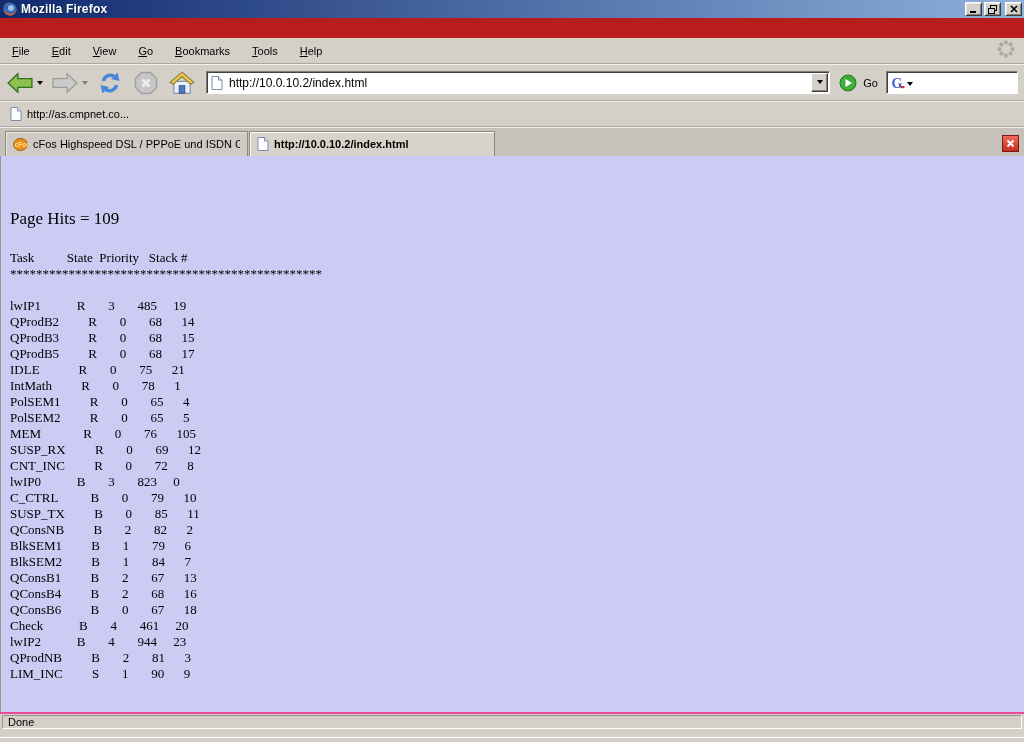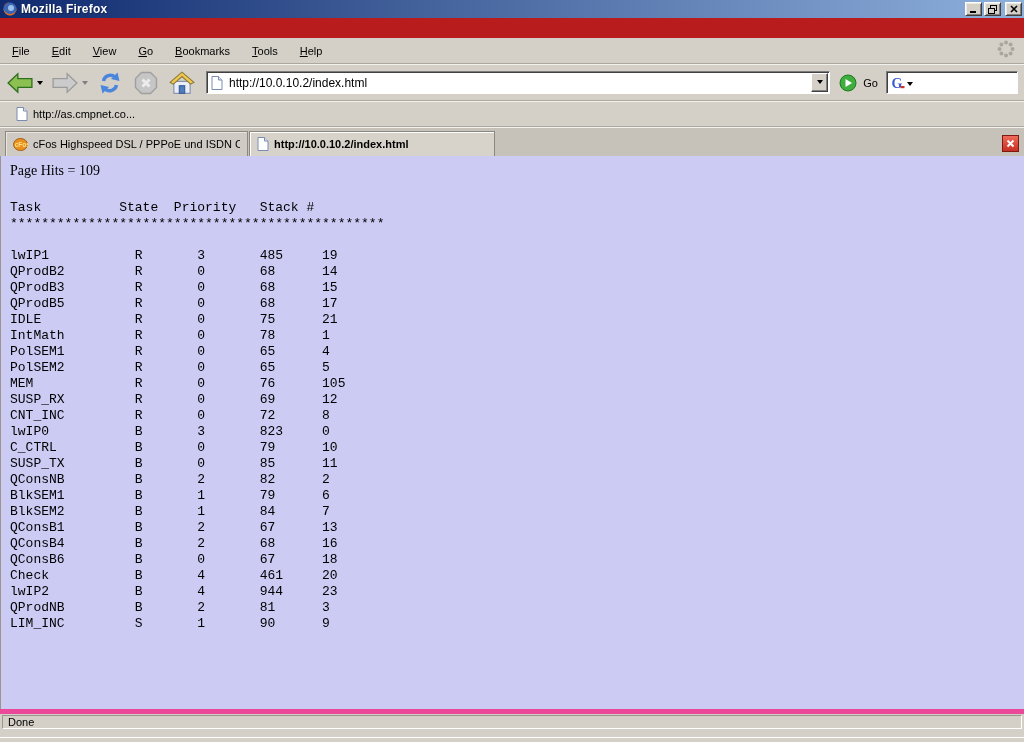--- a/index.html
+++ b/index.html
@@ -45,47 +45,47 @@
   .go-group { display:flex; align-items:center; margin:0 8px 0 4px; }
   .go-label { font-size:11px; margin-left:5px; }
   .searchbox { width:132px; height:23px; background:#fff; border:1px solid;
                border-color:#7b7b7b #ffffff #ffffff #7b7b7b; box-shadow:inset 1px 1px 0 #404040;
                display:flex; align-items:center; padding:0 2px 0 3px; }
   .searchbox input { flex:1; width:40px; border:none; outline:none; font-size:12px; background:transparent; }
   .search-drop { width:0; height:0; border:3px solid transparent; border-top:4px solid #000; margin:6px 2px 0 1px; }
 
   
   .bookmarksbar { height:26px; flex:0 0 26px; background:#d4d0c8; display:flex; align-items:center;
-                  padding:0 10px; border-top:1px solid #f3f1ec; border-bottom:1px solid #aca89f; }
+                  padding:0 4px; border-top:1px solid #f3f1ec; border-bottom:1px solid #aca89f; }
   .bookmark-item { display:flex; align-items:center; gap:5px; padding:2px 6px; }
   .bookmark-item .label { font-size:11px; color:#000; white-space:nowrap; }
 
   
   .tabbar { height:29px; flex:0 0 29px; background:#c6c2ba; display:flex; align-items:flex-end;
             padding:3px 5px 0 5px; border-top:1px solid #f3f1ec; }
   .tab { height:25px; display:flex; align-items:center; gap:5px; padding:0 7px;
          background:#cfcbc4; border:1px solid #8a8880; border-bottom:none; margin-right:1px;
          box-shadow:inset 1px 1px 0 #e8e5df; overflow:hidden; }
   .tab .tab-label { font-size:11px; white-space:nowrap; overflow:hidden; }
   .tab.t1 { width:243px; } .tab.t2 { width:252px; } .tab.t3 { width:246px; }
   .tab.active { background:#d7d3cb; box-shadow:inset 1px 1px 0 #ffffff; }
   .tab.active .tab-label { font-weight:bold; }
   .tab-icon { flex:0 0 auto; display:flex; }
   .close-tab { margin-left:auto; margin-bottom:4px; width:17px; height:17px;
                background:linear-gradient(#ef6a5a,#c62f22); border:1px solid #7e1a12;
                display:flex; align-items:center; justify-content:center; }
 
   
   .content { flex:1; background:#cbcbf4; overflow:hidden; border-left:1px solid #9a968e; padding:7px 0 0 9px; }
-  .page-hits { font-family:"Liberation Serif", serif; font-size:14px; color:#000; }
-  .task-table { font-family:Liberation Mono, monospace; font-size:13px; line-height:16px;
+  .page-hits { font-family:"Liberation Serif", serif; font-size:17px; color:#000;margin-top:46px; }
+  .task-table { font-family:Liberation Serif, serif; font-size:13px; line-height:16px;
                 color:#000; margin-top:21px; white-space:pre; }
 
   
-  .statusbar { flex:0 0 19px; background:#d4d0c8; display:flex; padding:1px 2px 8px 2px; border-top:5px solid #ec4899; }
+  .statusbar { flex:0 0 19px; background:#d4d0c8; display:flex; padding:1px 2px 8px 2px; border-top:2px solid #ec4899; }
   .status-field { flex:1; border:1px solid; border-color:#9a968e #ffffff #ffffff #9a968e;
                   font-size:11px; display:flex; align-items:center; padding-left:5px; color:#000; }
   .bottomstrip { flex:0 0 5px; background:#d4d0c8; border-top:1px solid #fff; }
 </style>
 </head>
 <body>
 
 <div class="window">
 
   <div class="titlebar">

